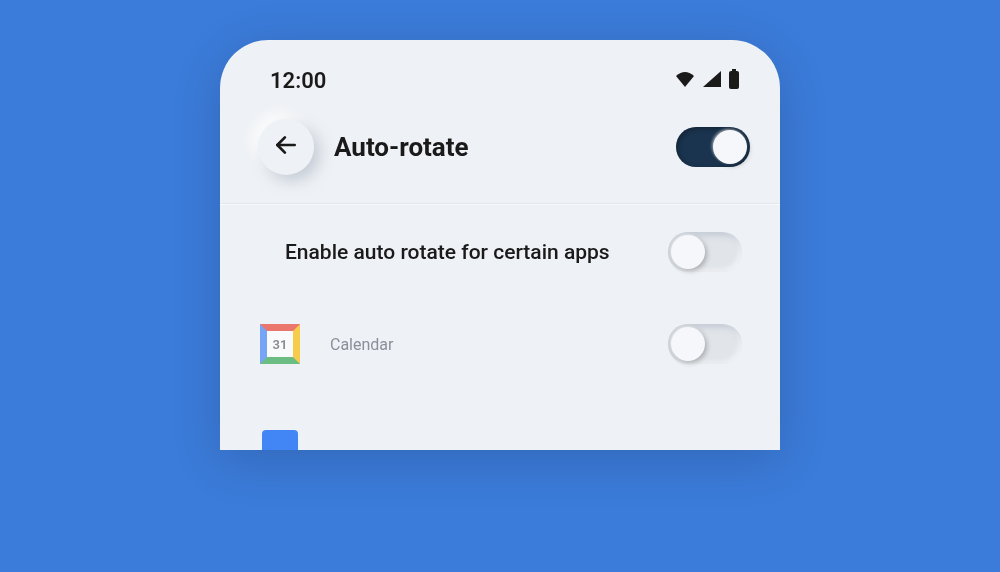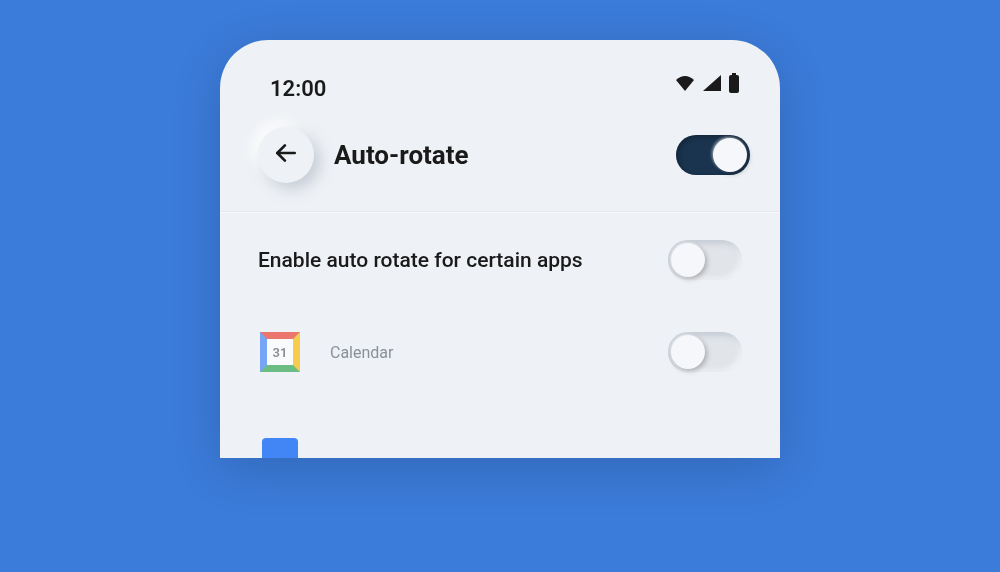--- a/index.html
+++ b/index.html
@@ -33,21 +33,20 @@
       display: flex;
       justify-content: space-between;
       align-items: center;
       padding: 18px 40px 8px 50px;
     }
     
     .status-time {
       font-size: 22px;
       font-weight: 600;
       color: #1a1a1a;
-      margin-top: 8px;
     }
     
     .status-icons {
       display: flex;
       gap: 6px;
       align-items: center;
     }
     
     .header {
       display: flex;
@@ -126,20 +125,21 @@
       display: flex;
       align-items: center;
       justify-content: space-between;
       margin-bottom: 30px;
     }
     
     .enable-label {
       font-size: 21px;
       font-weight: 500;
       color: #1a1a1a;
+      margin-left: 27px;
     }
     
     .app-row {
       display: flex;
       align-items: center;
       justify-content: space-between;
       padding: 20px 0;
     }
     
     .app-left {

